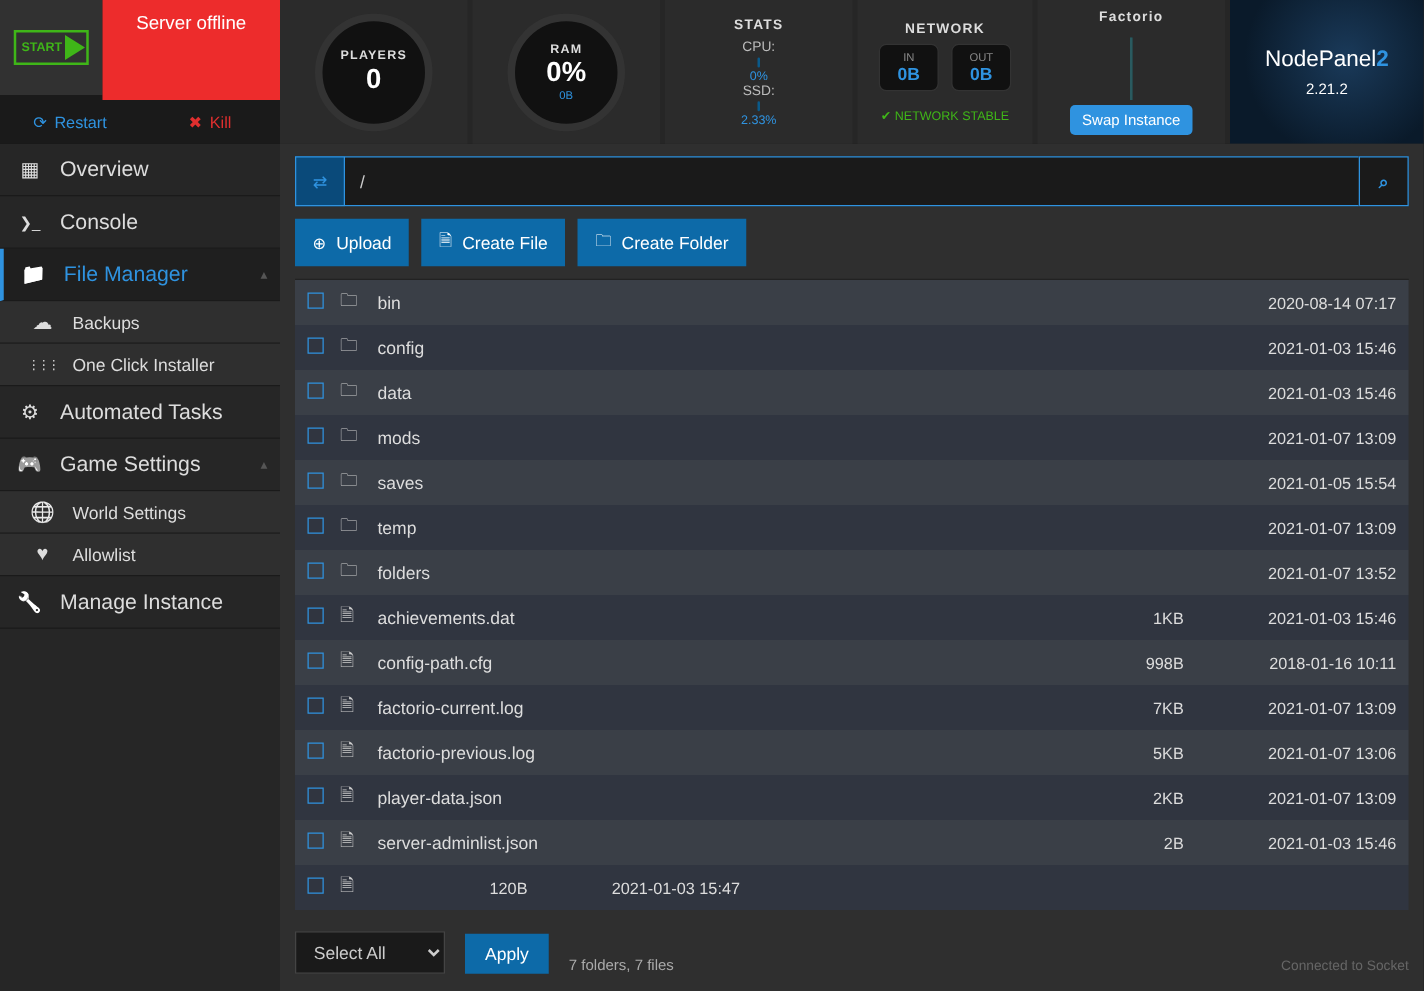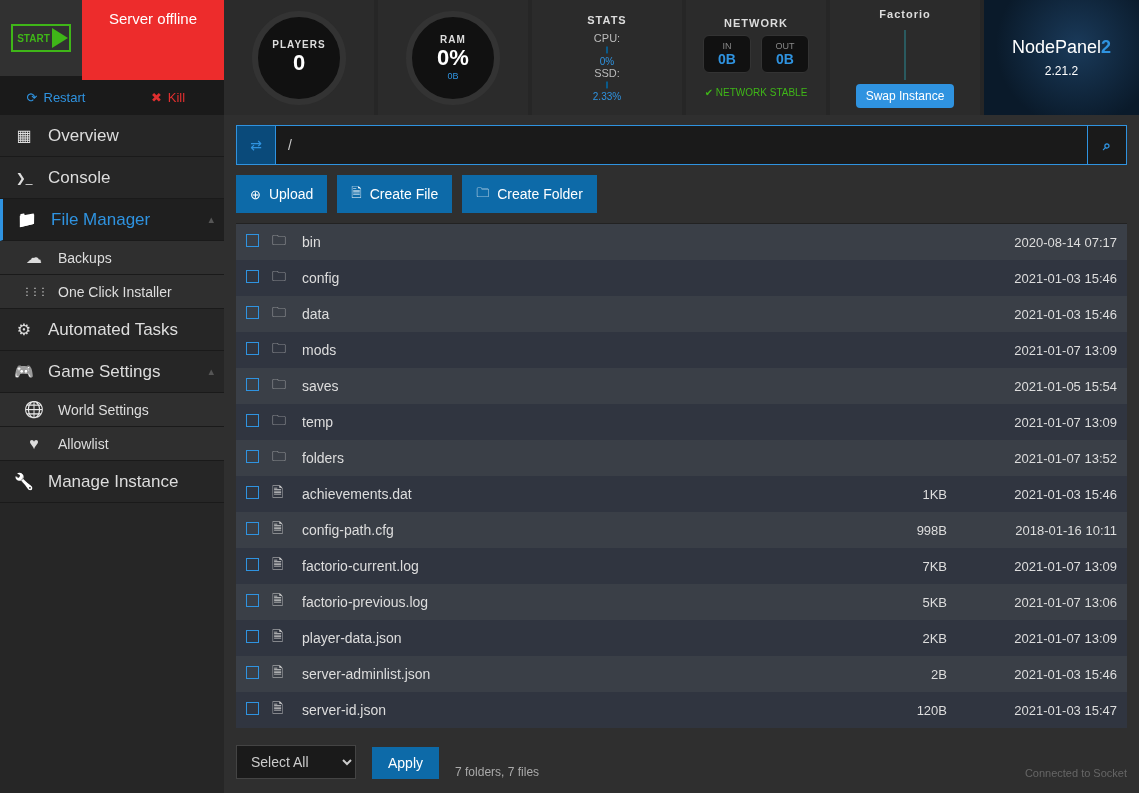--- a/index.html
+++ b/index.html
@@ -323,21 +323,20 @@
         <div class="file-row">
           <span class="fr-check"><span class="cb"></span></span>
           <span class="fr-icon i-file"></span>
           <span class="fr-name">server-adminlist.json</span>
           <span class="fr-size">2B</span>
           <span class="fr-date">2021-01-03 15:46</span>
         </div>
         <div class="file-row">
           <span class="fr-check"><span class="cb"></span></span>
           <span class="fr-icon i-file"></span>
-          <span class="fr-name">server-id.json</span>
           <span class="fr-size">120B</span>
           <span class="fr-date">2021-01-03 15:47</span>
         </div>
       </div>
 
     <div class="footer">
       <select class="select-all"><option>Select All</option></select>
       <button class="apply-btn">Apply</button>
       <span class="summary">7 folders, 7 files</span>
       <span class="socket">Connected to Socket</span>

